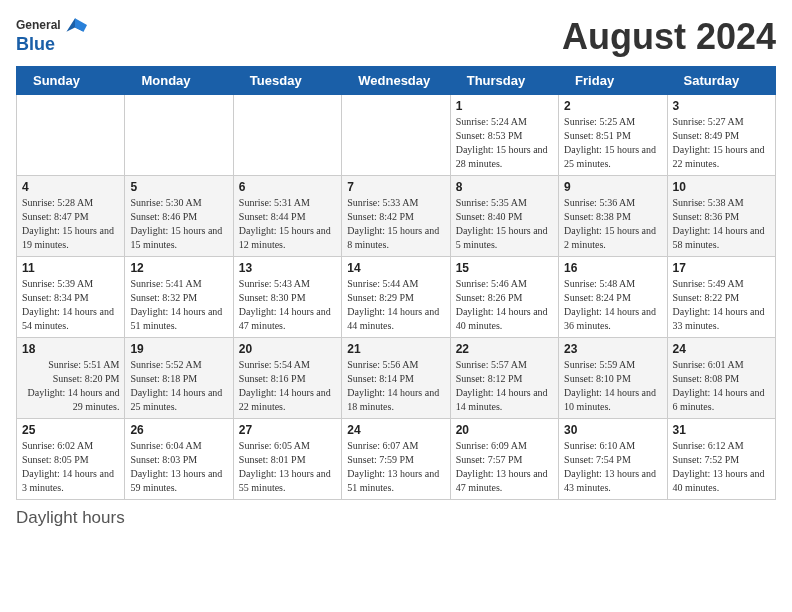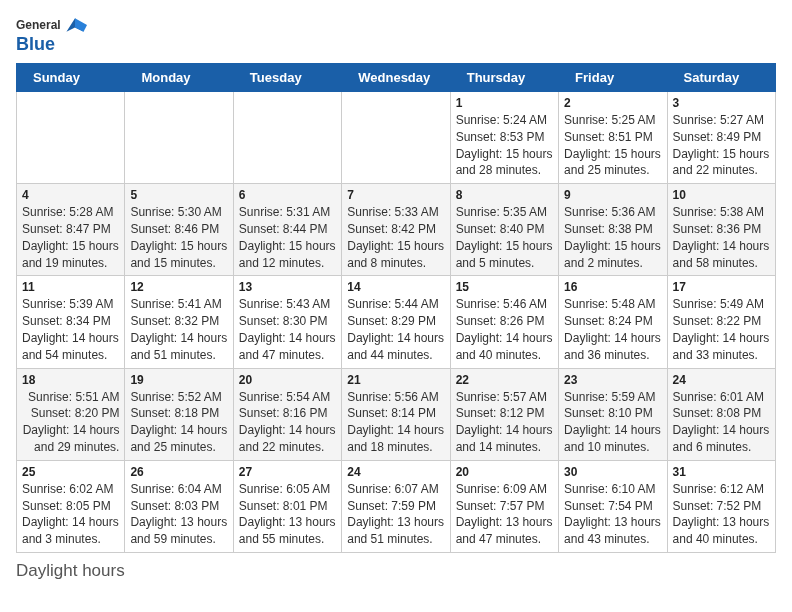--- a/index.html
+++ b/index.html
@@ -83,23 +83,24 @@
     }
     .calendar tr:nth-child(odd) td {
       background-color: #ffffff;
     }
     .day-num {
       font-weight: bold;
       font-size: 12px;
       margin-bottom: 2px;
     }
     .day-info {
-      font-size: 12px;
+      font-size: 10px;
       line-height: 1.4;
       color: #333;
+      font-family: Liberation Serif, serif;
     }
     .footer {
       margin-top: 8px;
       font-size: 17px;
       color: #555;
       text-align: left;
     }
   </style>
 </head>
 <body>
@@ -109,20 +110,21 @@
     <div class="logo-text">
       <span class="logo-general">General</span>
       <svg class="logo-icon" viewBox="0 0 28 20" xmlns="http://www.w3.org/2000/svg">
         <polygon points="4,18 14,2 24,18 14,13" fill="#1a5fa8"></polygon>
         <polygon points="14,2 28,10 24,18 14,13" fill="#2980d9"></polygon>
       </svg>
     </div>
     <span class="logo-blue">Blue</span>
   </div>
   <div class="title-block">
+    <div class="month-title">August 2024</div>
   </div>
 </div>
 
 <table class="calendar">
   <thead>
     <tr>
     <th>Sunday</th>
         <th>Monday</th>
         <th>Tuesday</th>
         <th>Wednesday</th>

